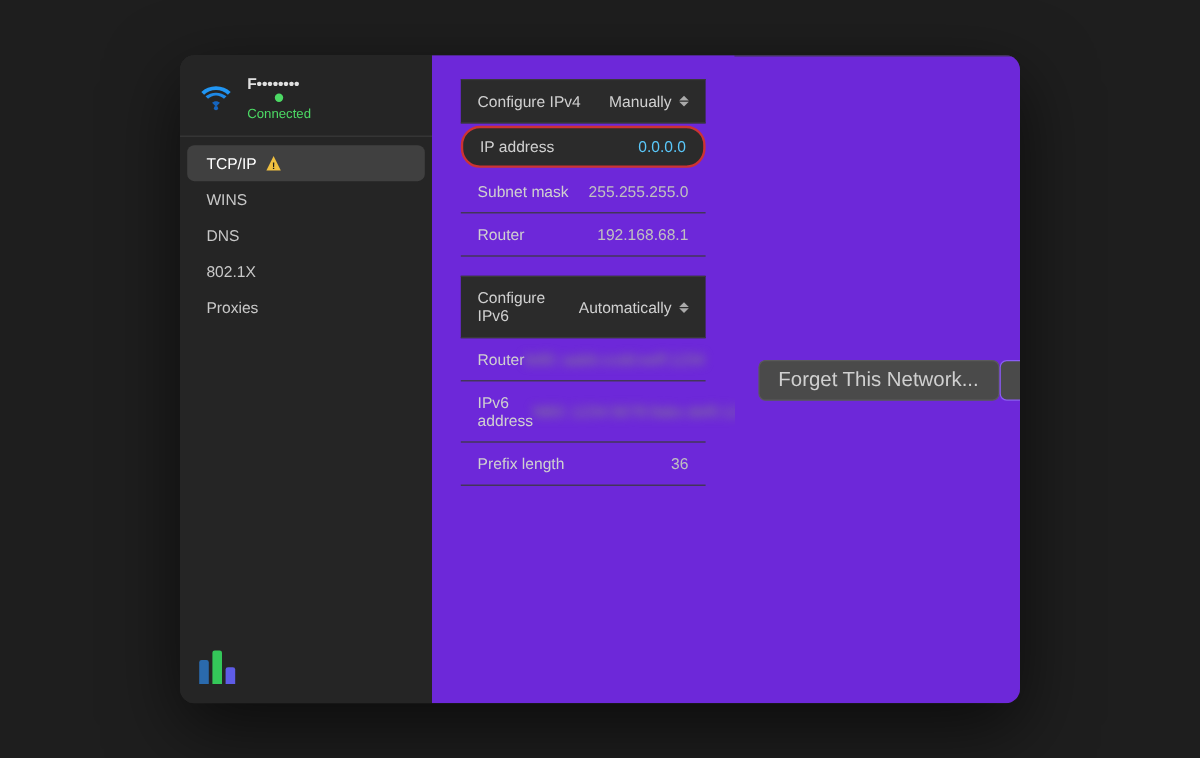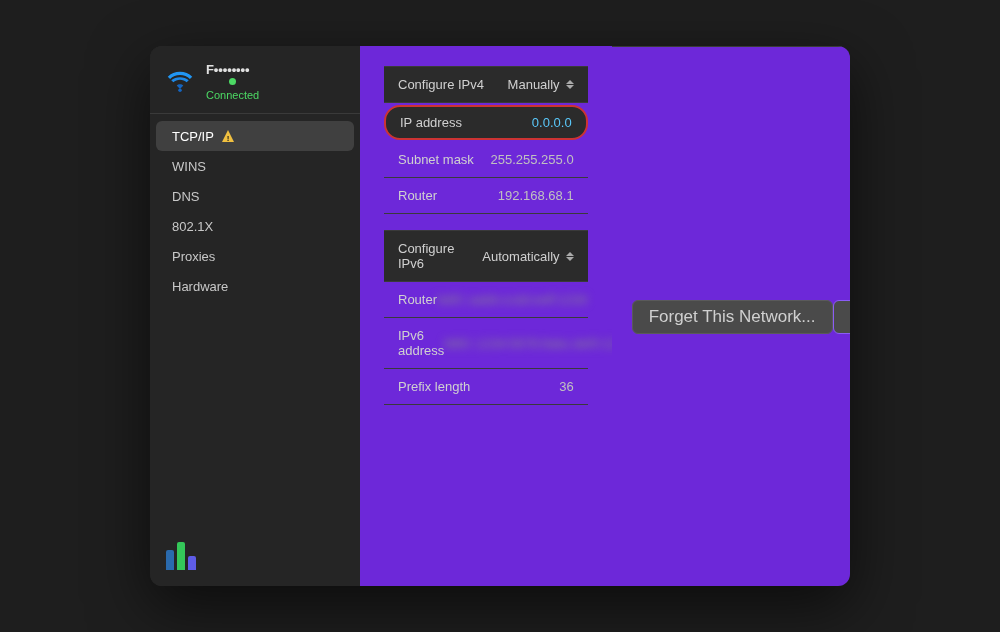--- a/index.html
+++ b/index.html
@@ -321,23 +321,20 @@
         <span>WINS</span>
       </div>
       <div class="sidebar-item">
         <span>DNS</span>
       </div>
       <div class="sidebar-item">
         <span>802.1X</span>
       </div>
       <div class="sidebar-item">
         <span>Proxies</span>
-      </div>
-      <div class="sidebar-item">
-        <span>Hardware</span>
       </div>
     </div>
 
     <div class="sidebar-bottom">
       <div class="bar-icon">
         <div class="bar" style="height:20px; background:#2a6aad;"></div>
         <div class="bar" style="height:28px; background:#34c759;"></div>
         <div class="bar" style="height:14px; background:#5e5ce6;"></div>
       </div>
     </div>

